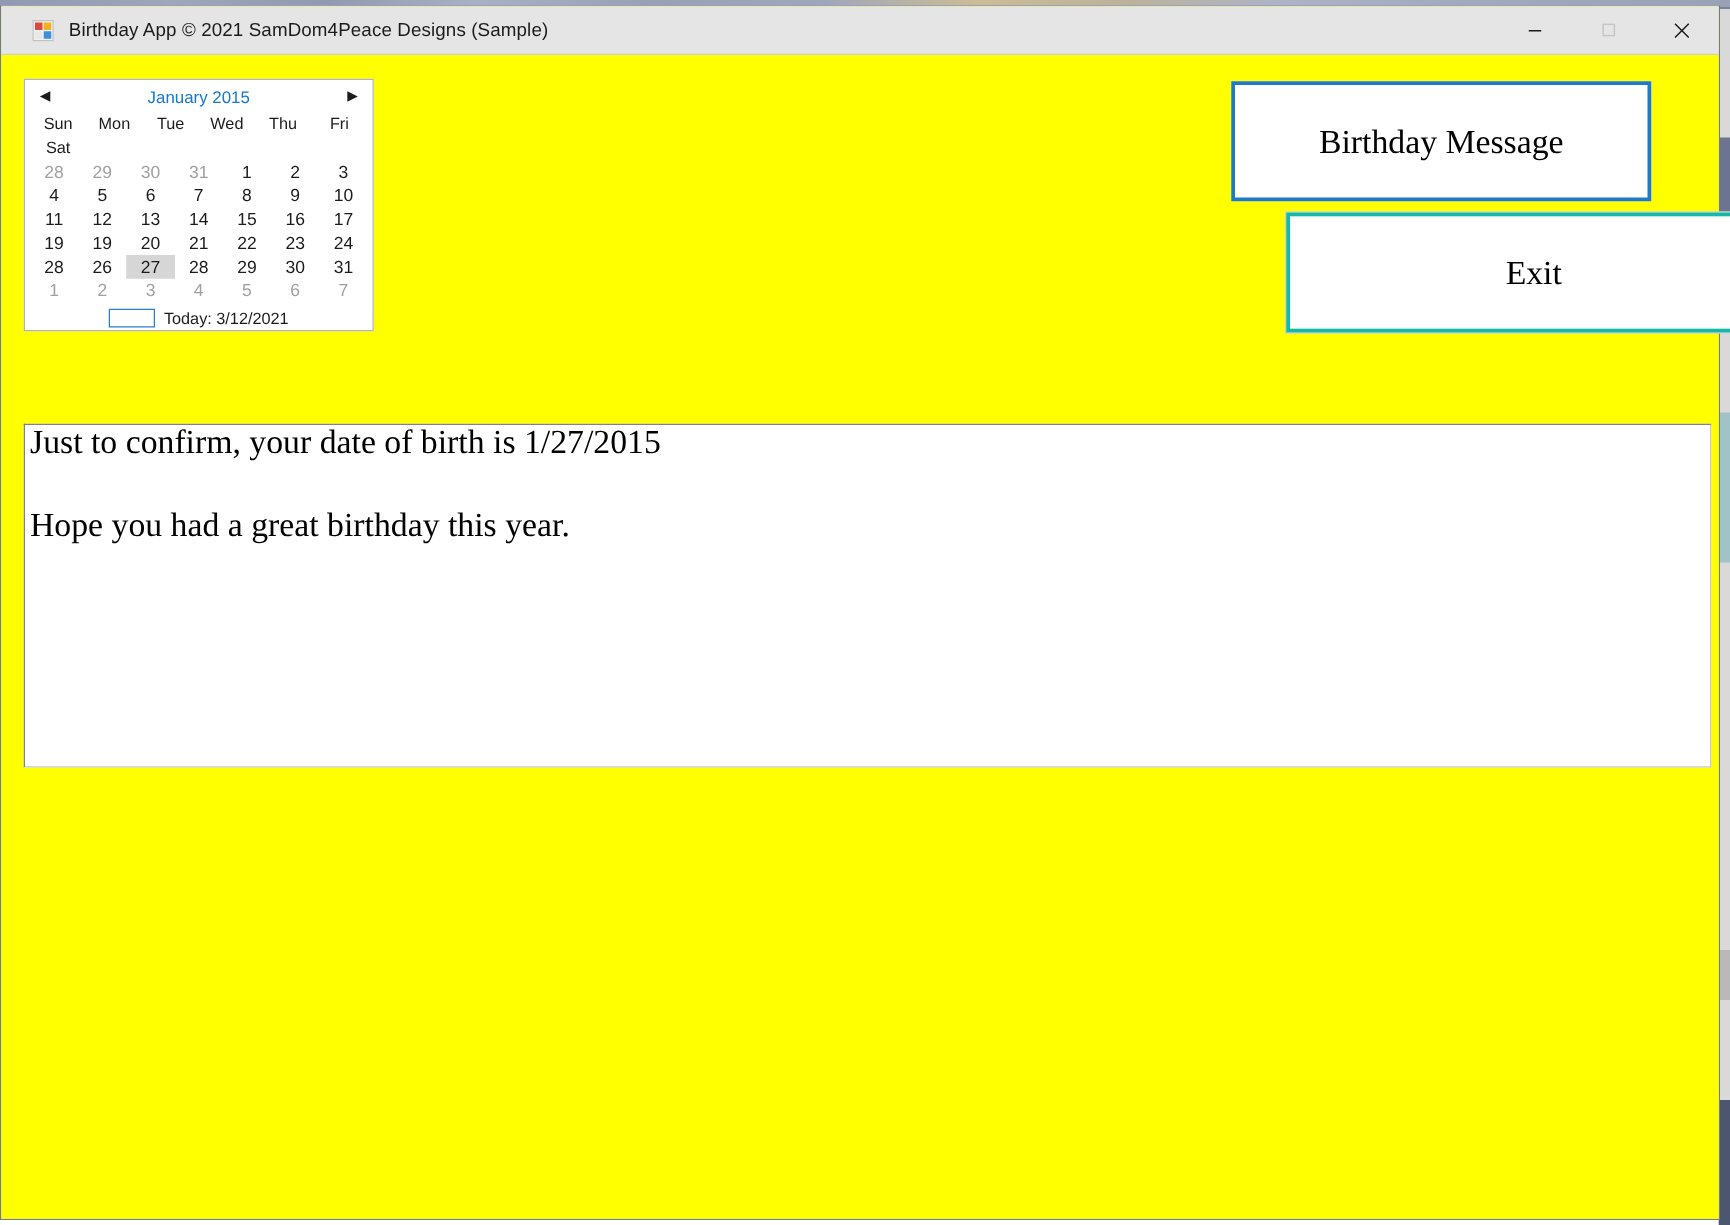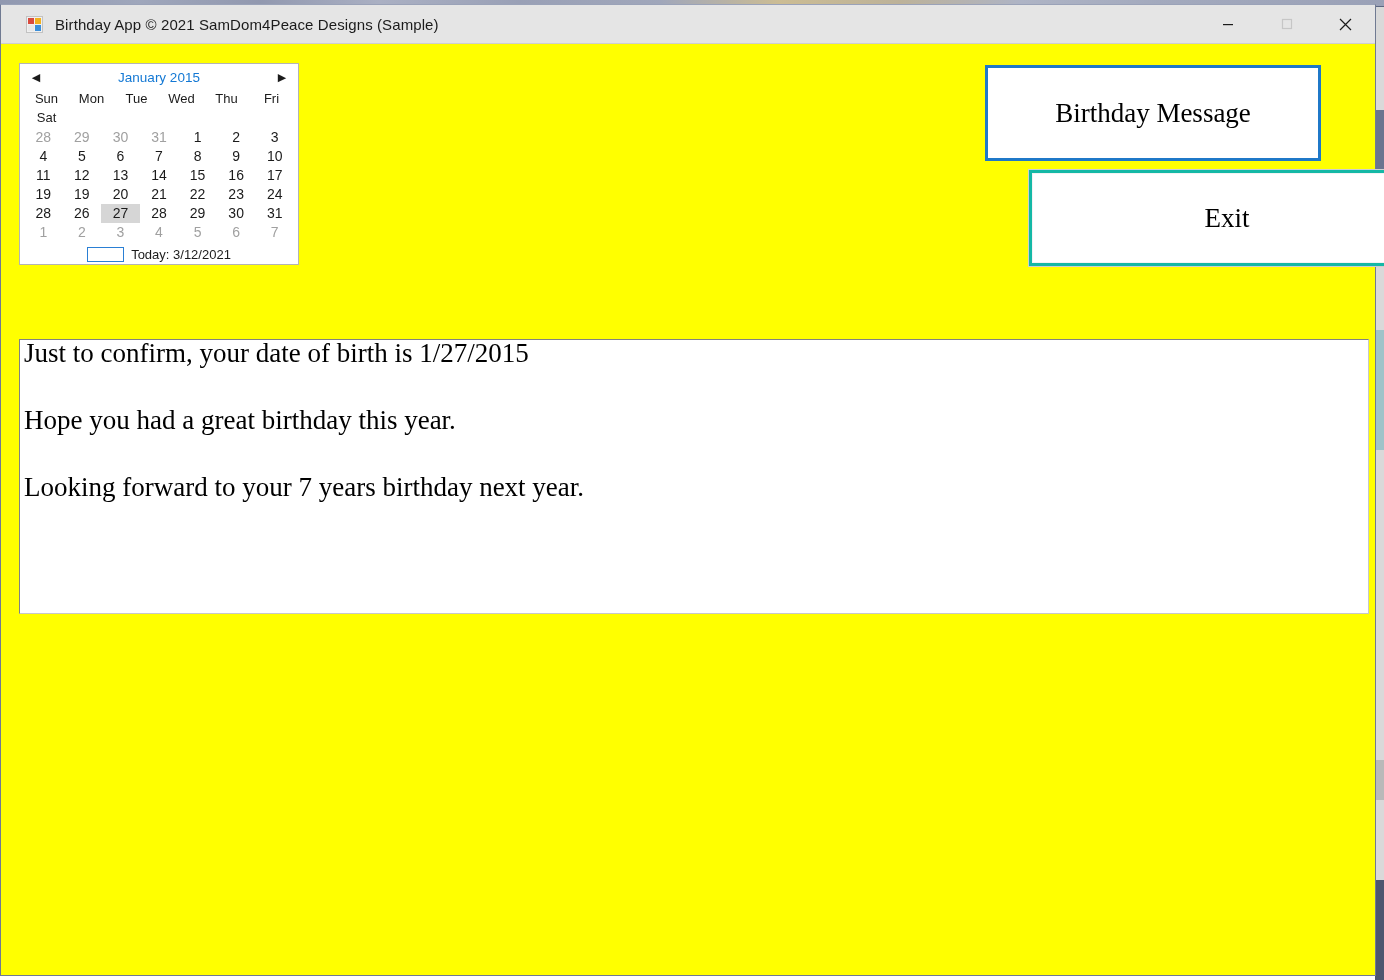--- a/index.html
+++ b/index.html
@@ -375,17 +375,16 @@
 
     <button class="form-button" id="btn-birthday-message">Birthday Message</button>
 
     <button class="form-button" id="btn-exit">Exit</button>
 
     <div id="message-box">
       <div class="msg-line">Just to confirm, your date of birth is 1/27/2015</div>
       <div class="msg-gap"></div>
       <div class="msg-line">Hope you had a great birthday this year.</div>
       <div class="msg-gap"></div>
-      <div class="msg-line">Looking forward to your 7 years birthday next year.</div>
     </div>
 
   </div>
 </div>
 
 </body></html>

